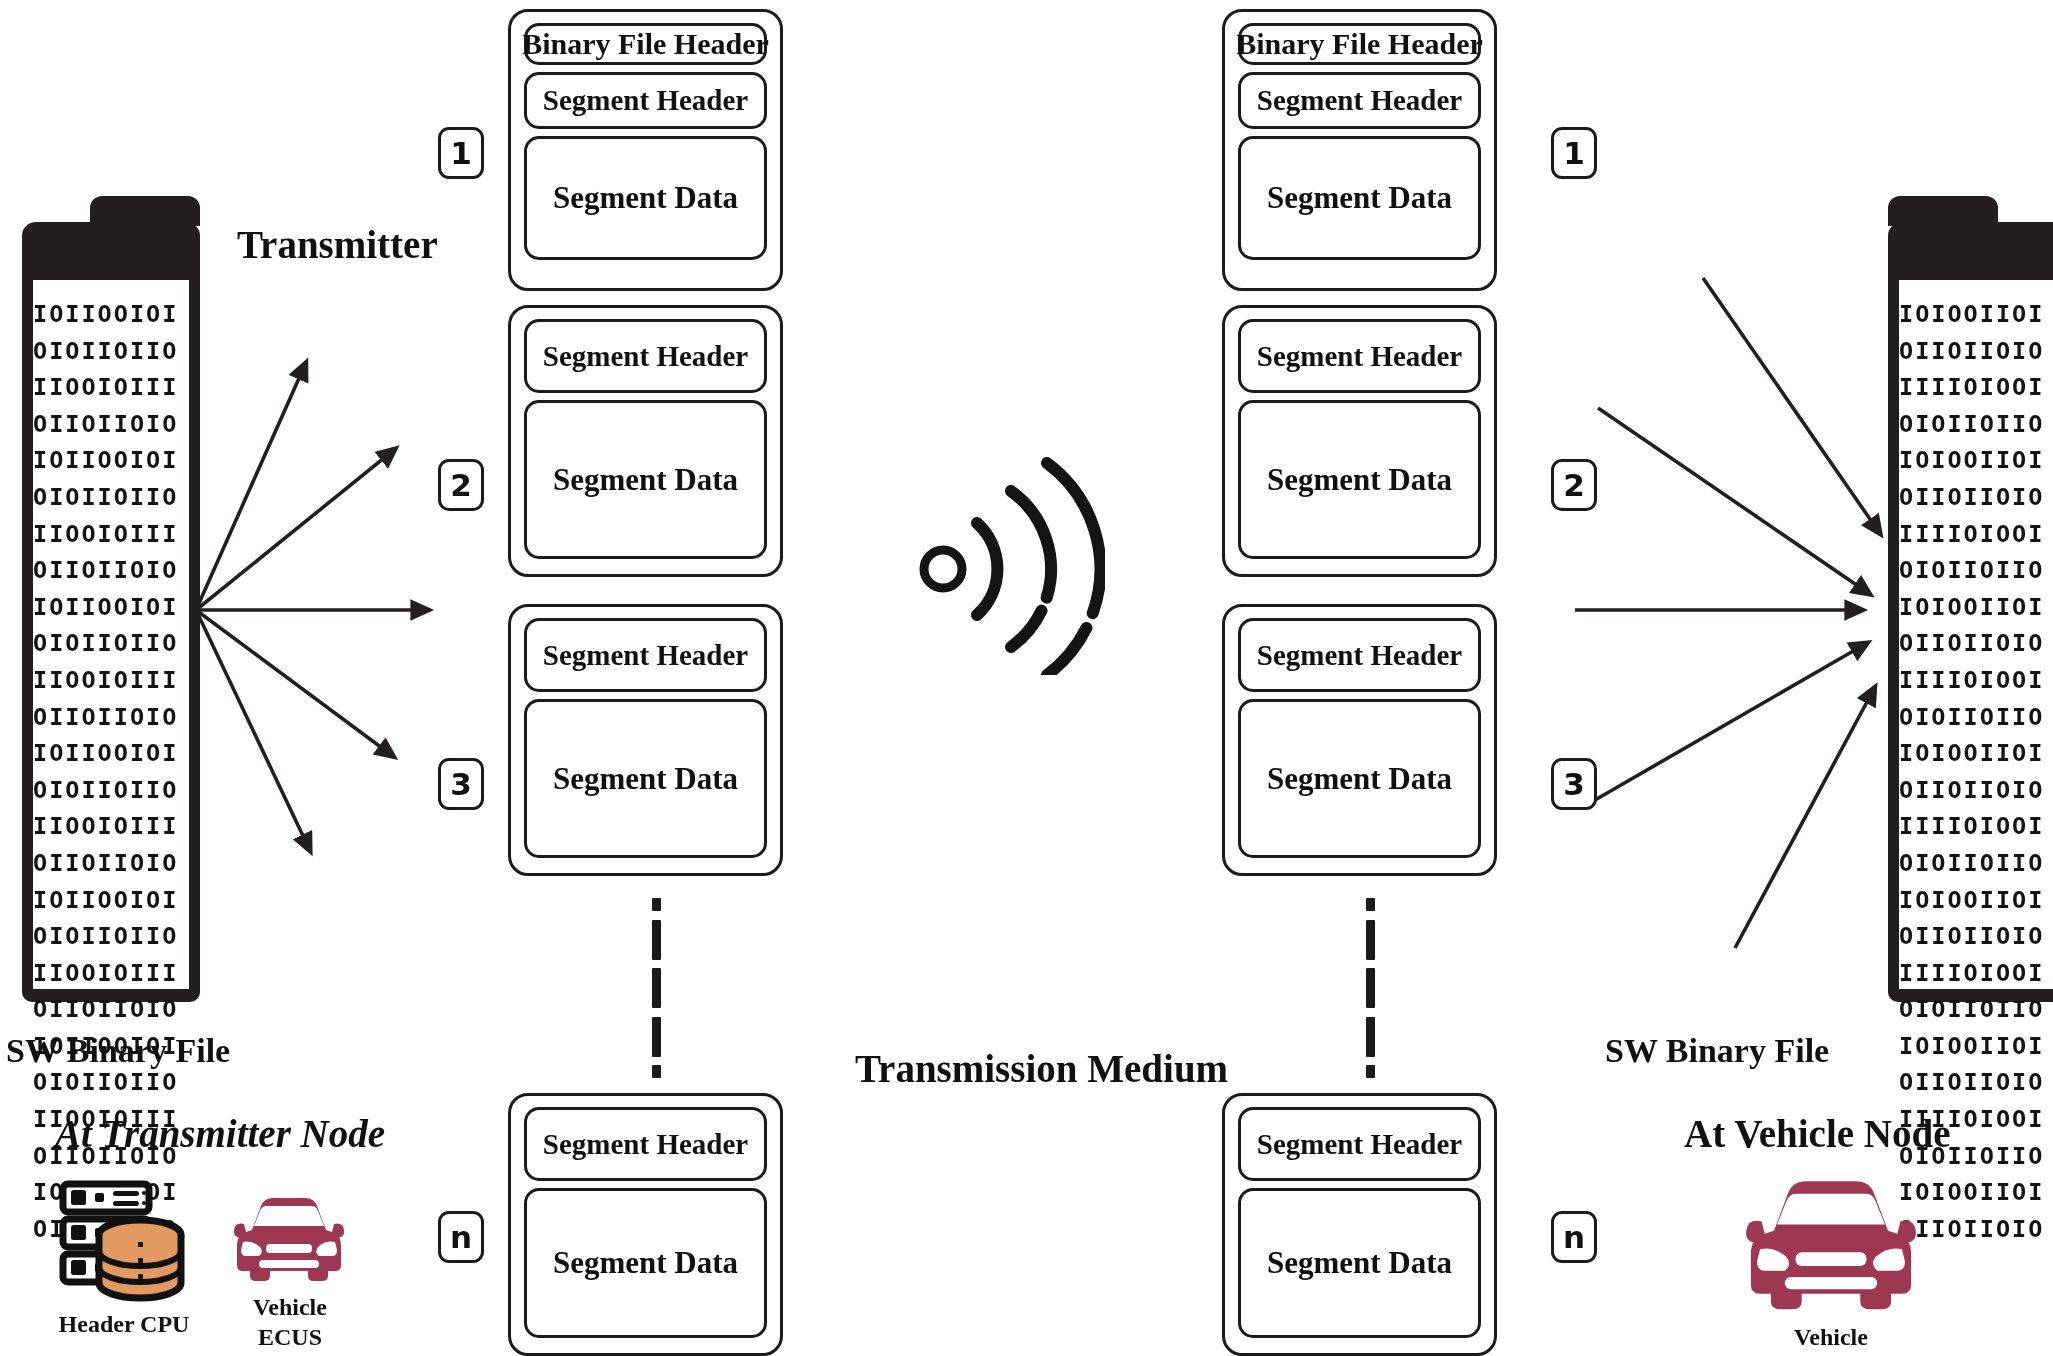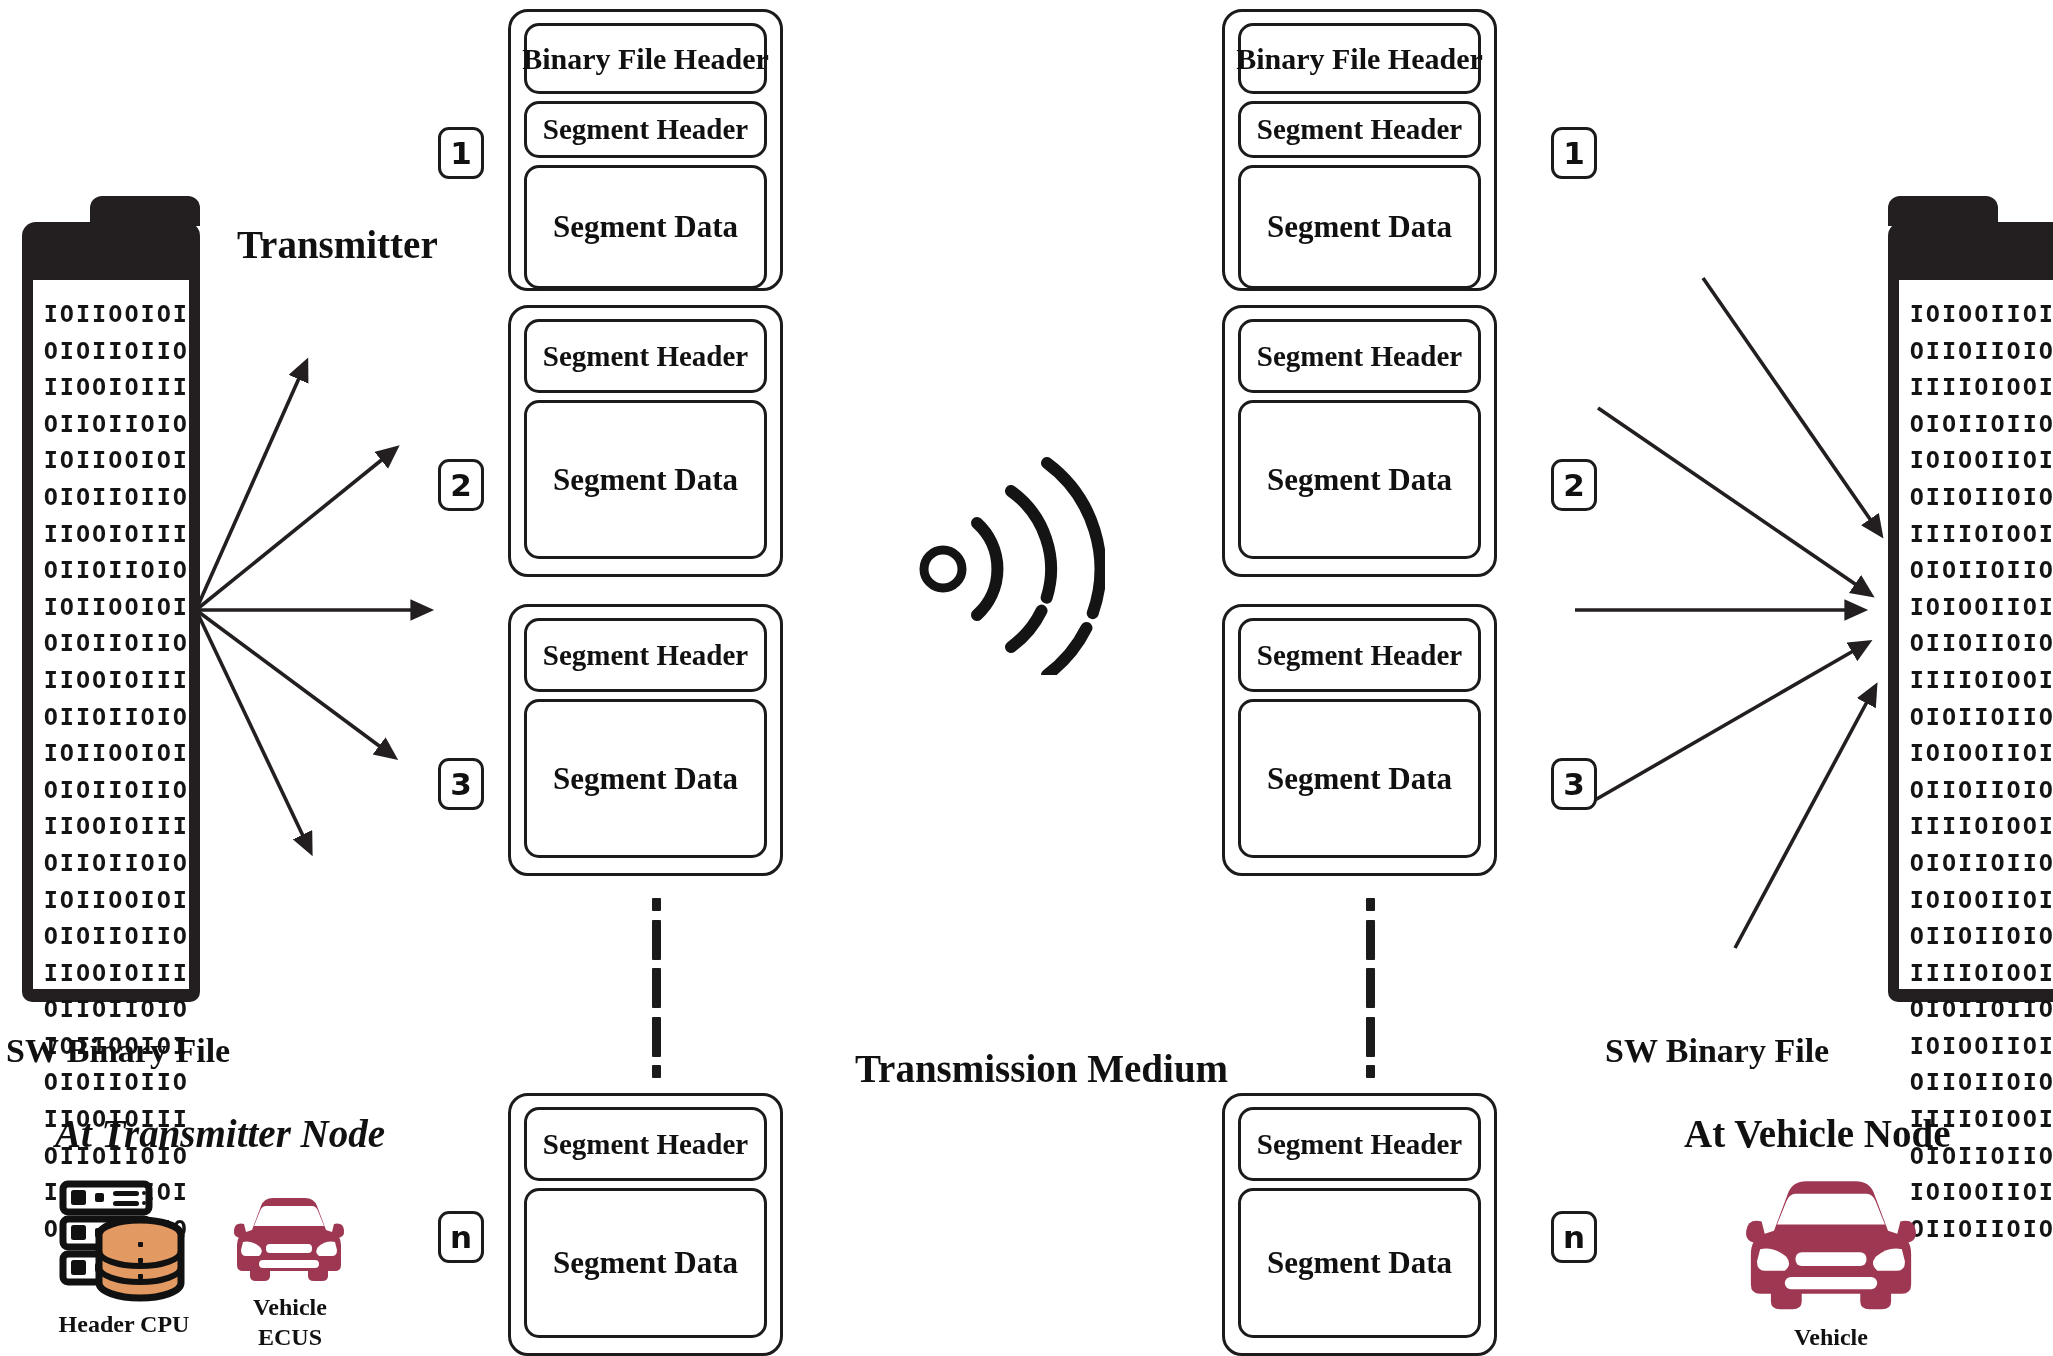--- a/index.html
+++ b/index.html
@@ -24,21 +24,21 @@
   .file-body{
     position:absolute;left:0;top:46px;right:0;bottom:0;
     background:#231f20;border-radius:0 0 10px 10px;
   }
   .file-inner{
     position:absolute;left:11px;right:11px;top:12px;bottom:13px;
     background:#ffffff;
   }
   .bits{
     position:absolute;left:0;right:0;top:16px;
-    display:flex;flex-direction:column;align-items:flex-end;
+    display:flex;flex-direction:column;align-items:flex-start;
     font-family:"DejaVu Sans Mono", monospace;
     font-weight:900;font-size:23.5px;letter-spacing:2.0px;
     line-height:36.6px;color:#141414;white-space:pre;
   }
 
   
   .arrows{position:absolute;left:0;top:0;width:2053px;height:1356px;
     pointer-events:none;}
 
   
@@ -47,21 +47,21 @@
     border:3px solid #1b1b1b;border-radius:20px;background:#fff;
     padding:11px 13px;
   }
   .field{
     box-sizing:border-box;width:100%;
     border:3px solid #1b1b1b;border-radius:15px;background:#fff;
     display:flex;align-items:center;justify-content:center;
     font-weight:bold;color:#111;white-space:nowrap;
   }
   .field + .field{margin-top:7px;}
-  .f-bfh{height:71px;font-size:30px;}
+  .f-bfh{height:42px;font-size:30px;}
   .f-sh{height:57px;font-size:29px;}
   .f-sd{font-size:31px;}
 
   
   .badge{
     position:absolute;width:46px;height:52px;box-sizing:border-box;
     border:3px solid #1b1b1b;border-radius:11px;background:#fff;
     display:flex;align-items:center;justify-content:center;
     font-family:"DejaVu Sans", sans-serif;
     font-weight:bold;font-size:31px;color:#111;

